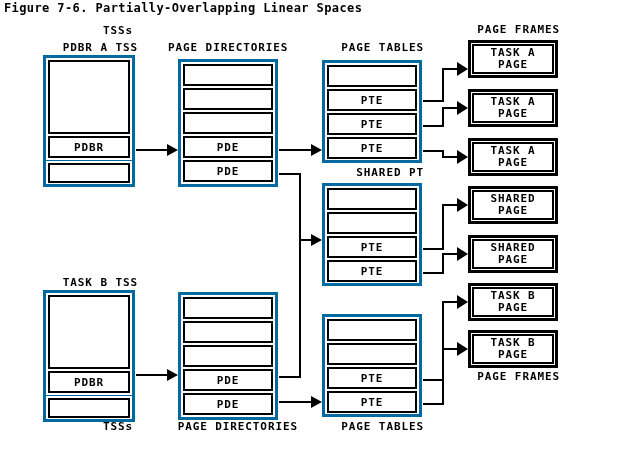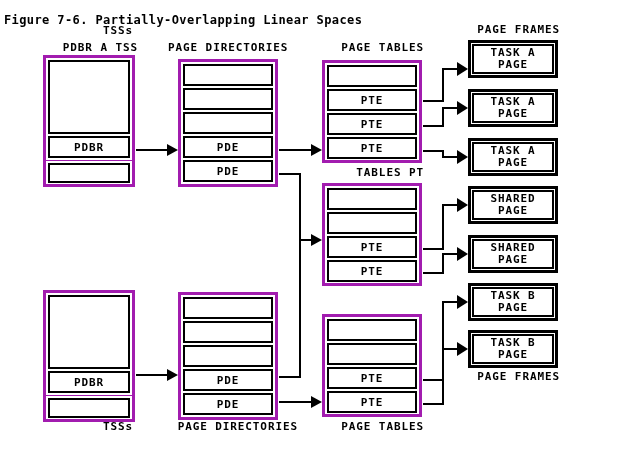--- a/index.html
+++ b/index.html
@@ -5,36 +5,36 @@
 <style>
   html,body{margin:0;padding:0;background:#ffffff;}
   body{
     width:640px;height:456px;position:relative;overflow:hidden;
     font-family:"DejaVu Sans Mono","Liberation Mono",monospace;
     color:#000000;
   }
   #figure-root{position:absolute;left:0;top:0;width:640px;height:456px;}
 
   .title{
-    position:absolute;left:4px;top:12px;
+    position:absolute;left:4px;top:0px;
     font-size:12px;font-weight:bold;letter-spacing:0.4px;
     white-space:nowrap;line-height:16px;
   }
 
   
   .caption{
     position:absolute;font-size:11px;font-weight:bold;
     letter-spacing:0.9px;white-space:nowrap;line-height:12px;
     text-align:right;
   }
 
   
   .colbox{
     position:absolute;
-    border:3px solid #a21caf;
+    border:3px solid #0369a1;
     background:#fff;
     box-sizing:border-box;
     padding:2px;
   }
   .cell{
     box-sizing:border-box;
     border:2px solid #000;
     background:#fff;
     width:100%;
     display:flex;align-items:center;justify-content:center;
@@ -71,21 +71,22 @@
 
 <div id="figure-root">
 
   <div class="title">Figure 7-6. Partially-Overlapping Linear Spaces</div>
 
   <div class="caption" style="left:43px;top:25px;width:90px;">TSSs</div>
   <div class="caption" style="left:38px;top:42px;width:100px;">PDBR A TSS</div>
   <div class="caption" style="left:168px;top:42px;width:120px;">PAGE DIRECTORIES</div>
   <div class="caption" style="left:320px;top:42px;width:104px;">PAGE TABLES</div>
   <div class="caption" style="left:468px;top:24px;width:92px;">PAGE FRAMES</div>
-  <div class="caption" style="left:320px;top:167px;width:104px;">TABLES PT</div>
+  <div class="caption" style="left:320px;top:167px;width:104px;">SHARED PT</div>
+  <div class="caption" style="left:38px;top:277px;width:100px;">TASK B TSS</div>
   <div class="caption" style="left:468px;top:371px;width:92px;">PAGE FRAMES</div>
   <div class="caption" style="left:43px;top:421px;width:90px;">TSSs</div>
   <div class="caption" style="left:158px;top:421px;width:140px;">PAGE DIRECTORIES</div>
   <div class="caption" style="left:320px;top:421px;width:104px;">PAGE TABLES</div>
 
   <div class="colbox" style="left:43px;top:55px;width:92px;height:108px;">
     <div class="cell" style="height:74px;"></div>
     <div class="cell" style="height:22px;">PDBR</div>
   </div>
   <div class="colbox" style="left:43px;top:161px;width:92px;height:26px;border-top:none;">

